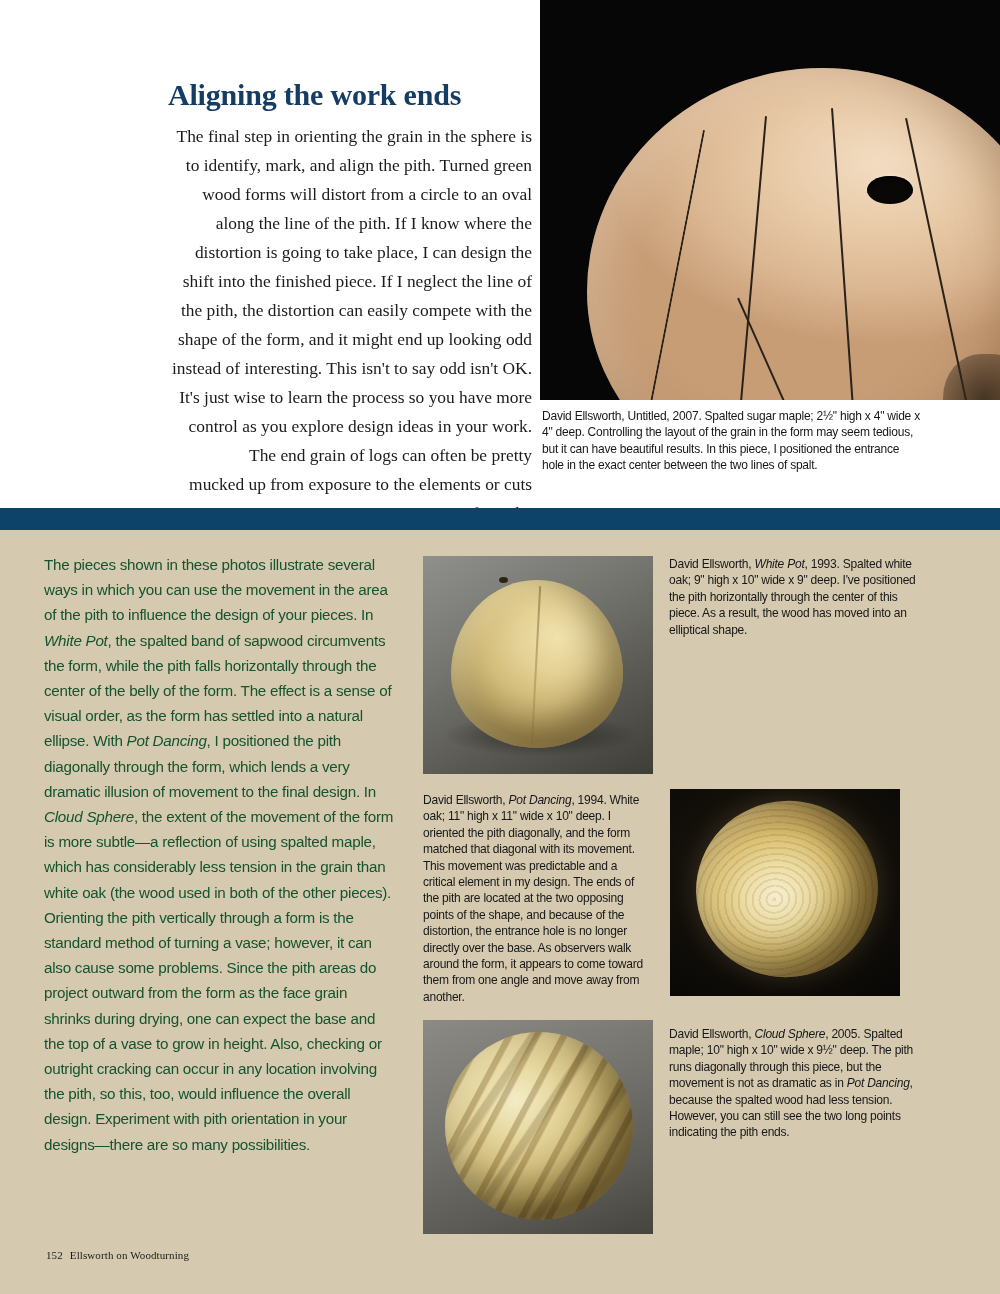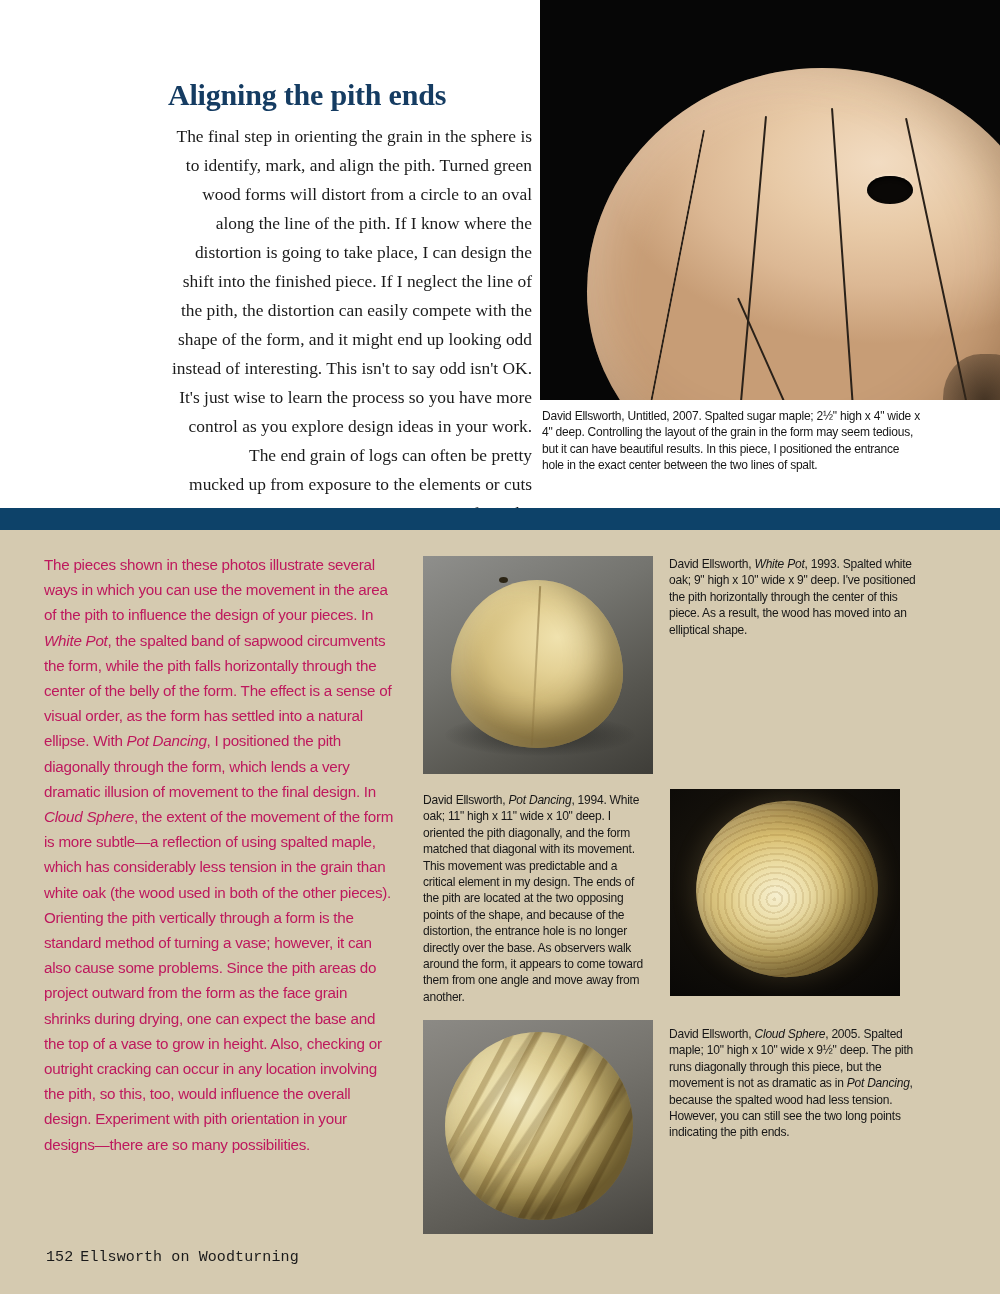--- a/index.html
+++ b/index.html
@@ -139,21 +139,21 @@
     font-size: 20px;
     line-height: 24px;
     color: #1a1a1a;
     letter-spacing: -0.4px;
     margin-bottom: 10px;
   }
   .panel-body {
     font-family: "Liberation Sans", sans-serif;
     font-size: 15.2px;
     line-height: 25.2px;
-    color: #be185d;
+    color: #14532d;
     letter-spacing: -0.25px;
   }
   .panel-body i { font-style: italic; }
 
   
   .photo { position: absolute; overflow: hidden; }
 
   
   .photo-white-pot {
     left: 423px; top: 556px;
@@ -242,34 +242,34 @@
 
   
   .cap-white-pot   { position: absolute; left: 669px; top: 556px; width: 272px; }
   .cap-pot-dancing { position: absolute; left: 423px; top: 792px; width: 234px; }
   .cap-cloud-sphere{ position: absolute; left: 669px; top: 1026px; width: 274px; }
 
   
   .footer {
     position: absolute;
     left: 46px; top: 1249px;
-    font-family: Liberation Mono, monospace;
-    font-size: 15px;
+    font-family: Liberation Serif, serif;
+    font-size: 11px;
     color: #1a1a1a;
     letter-spacing: .1px;
   }
   .footer .pg { margin-right: 7px; }
 </style>
 </head>
 <body>
 
 <div class="top-section">
 
   <div class="article-col">
-    <h1 class="article-title">Aligning the pith ends</h1>
+    <h1 class="article-title">Aligning the work ends</h1>
     <div class="article-body">
       <p>The final step in orienting the grain in the sphere is to identify, mark, and align the pith. Turned green wood forms will distort from a circle to an oval along the line of the pith. If I know where the distortion is going to take place, I can design the shift into the finished piece. If I neglect the line of the pith, the distortion can easily compete with the shape of the form, and it might end up looking odd instead of interesting. This isn't to say odd isn't OK. It's just wise to learn the process so you have more control as you explore design ideas in your work.</p>
       <p>The end grain of logs can often be pretty mucked up from exposure to the elements or cuts from the</p>
     </div>
   </div>
 
   <div class="hero-photo">
     <div class="hero-vessel">
       <div class="spalt sp1"></div>
       <div class="spalt sp2"></div>

